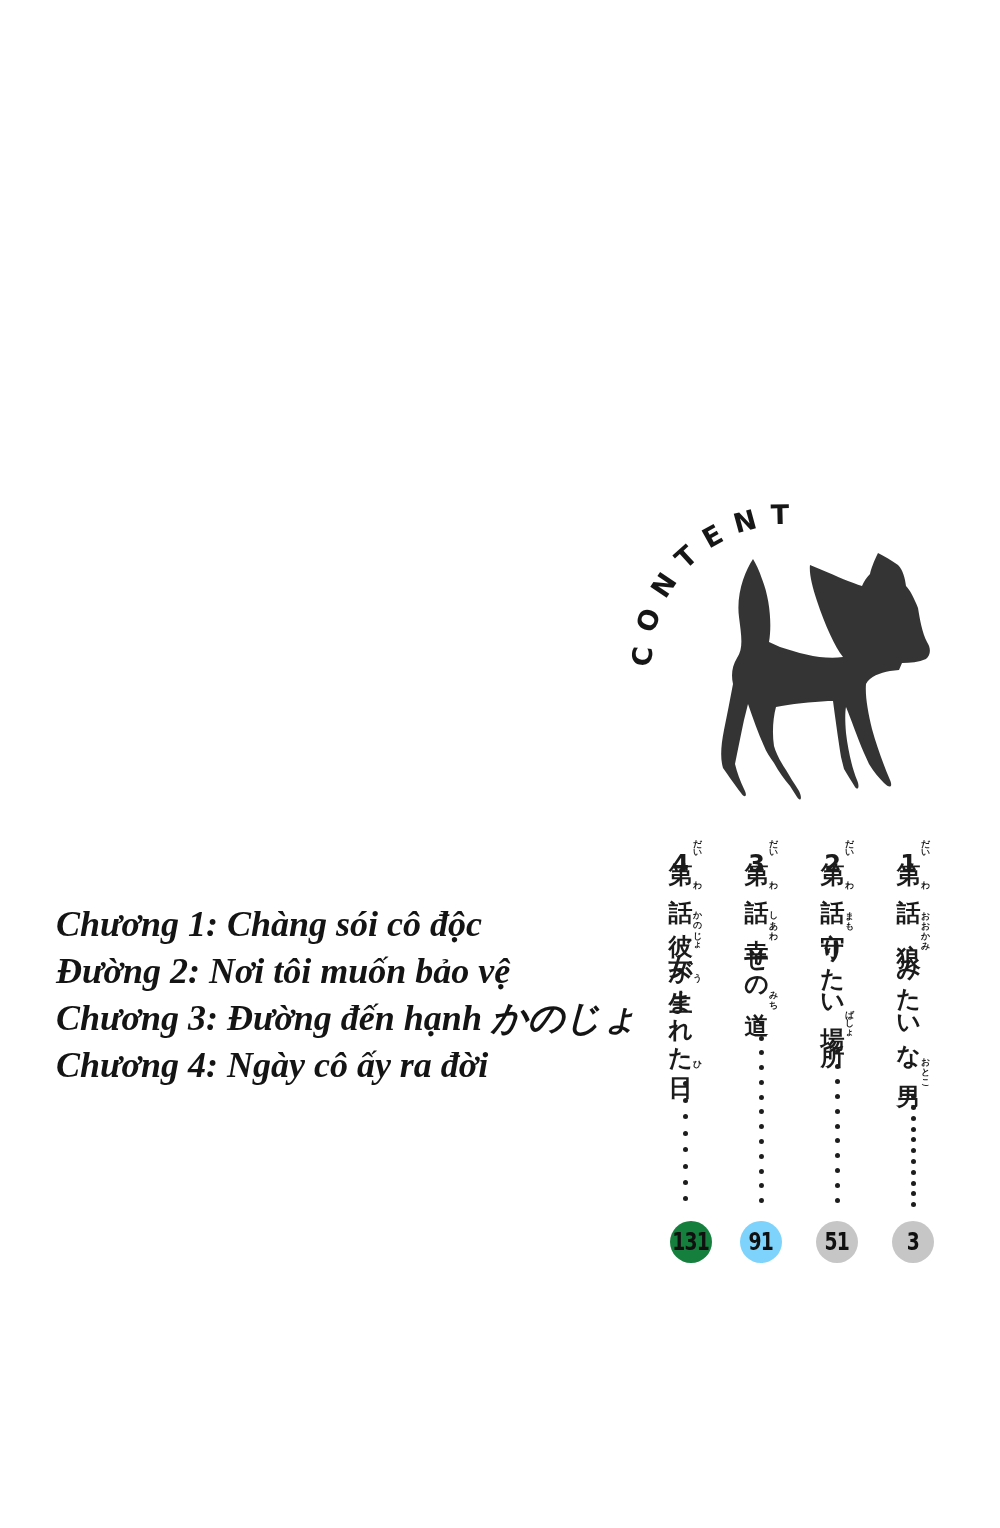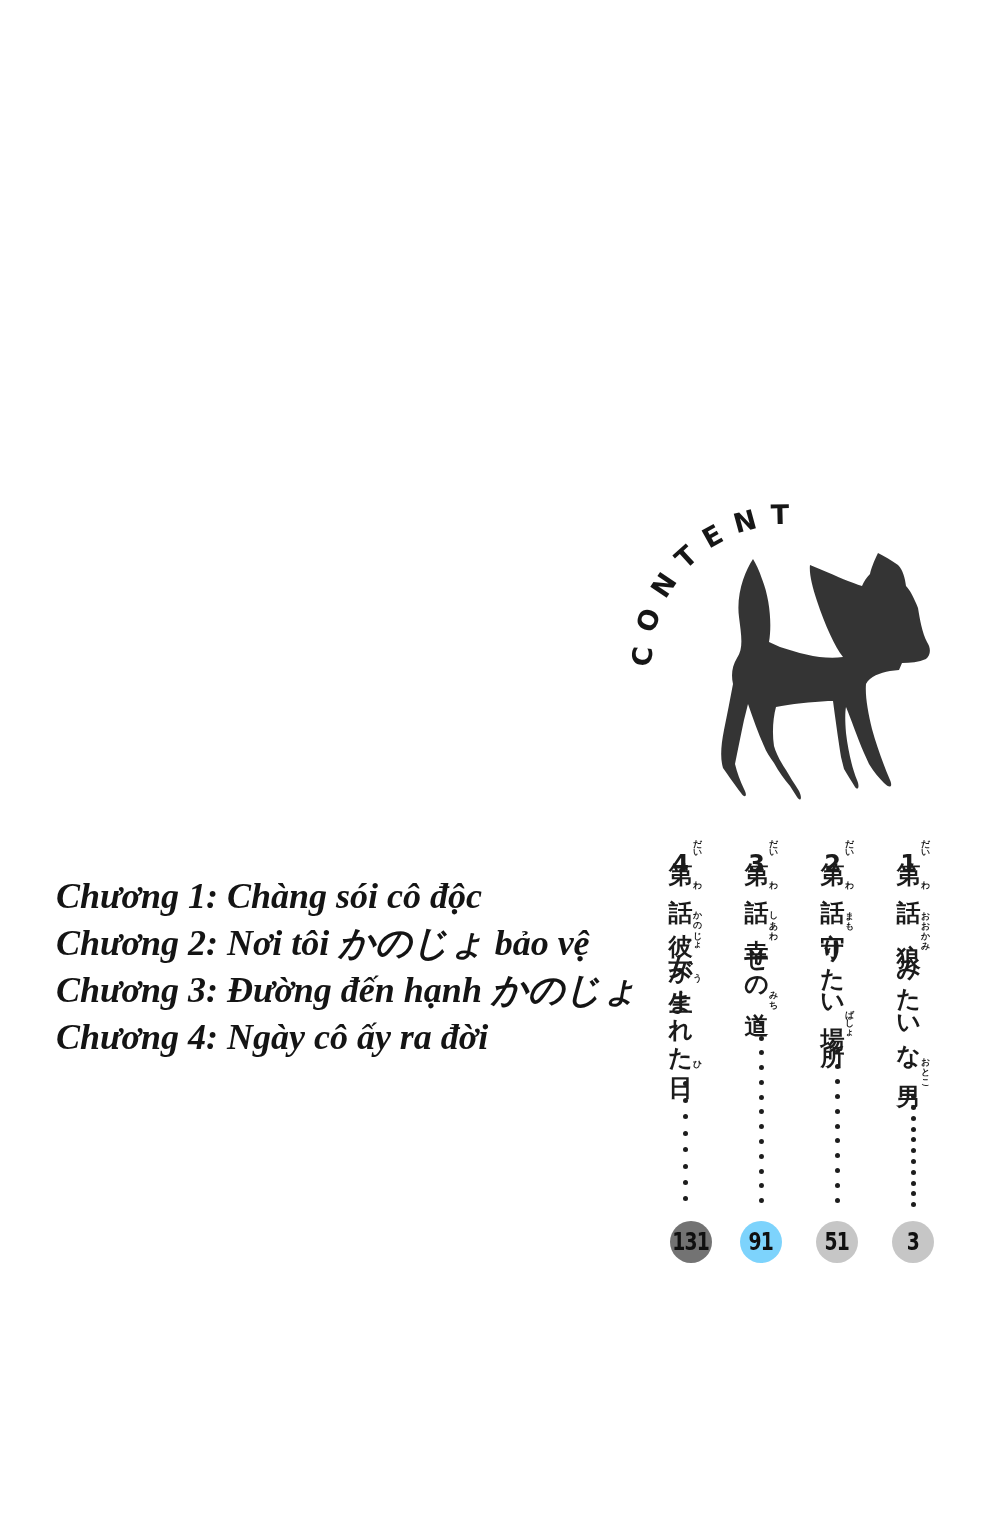--- a/index.html
+++ b/index.html
@@ -92,21 +92,21 @@
     font-size: 24px;
     color: #101010;
     transform: scaleX(0.78);
     letter-spacing: -1px;
   }
 
   
   .vi {
     position: absolute;
     left: 56px;
-    top: 873px;
+    top: 901px;
     width: 560px;
   }
   .vi p {
     margin: 0;
     font-family: "Liberation Serif", serif;
     font-style: italic;
     font-weight: bold;
     font-size: 36px;
     line-height: 47px;
     color: #141414;
@@ -187,21 +187,21 @@
       <div class="dots">
           <span class="dot"></span>
           <span class="dot"></span>
           <span class="dot"></span>
           <span class="dot"></span>
           <span class="dot"></span>
           <span class="dot"></span>
           <span class="dot"></span>
           <span class="dot"></span>
         </div>
-      <div class="pnum-circle" style="background: #737373; margin-left: 12px;">
+      <div class="pnum-circle" style="background: #15803d; margin-left: 12px;">
         <span class="pnum">131</span>
       </div>
     </div>
     <div class="toc-col">
       <div class="v label"><ruby>第<rt>だい</rt></ruby>3<ruby>話<rt>わ</rt></ruby></div>
       <div class="v title"><ruby>幸<rt>しあわ</rt></ruby>せの<ruby>道<rt>みち</rt></ruby></div>
       <div class="dots">
           <span class="dot"></span>
           <span class="dot"></span>
           <span class="dot"></span>
@@ -257,18 +257,18 @@
           <span class="dot"></span>
         </div>
       <div class="pnum-circle" style="background: rgb(198, 198, 198);">
         <span class="pnum">3</span>
       </div>
     </div>
   </div>
 
   <div class="vi">
     <p>Chương 1: Chàng sói cô độc</p>
-    <p>Chương 2: Nơi tôi かのじょ bảo vệ</p>
+    <p>Đường 2: Nơi tôi muốn bảo vệ</p>
     <p>Chương 3: Đường đến hạnh かのじょ</p>
     <p>Chương 4: Ngày cô ấy ra đời</p>
   </div>
 
 </div>
 
 </body></html>

